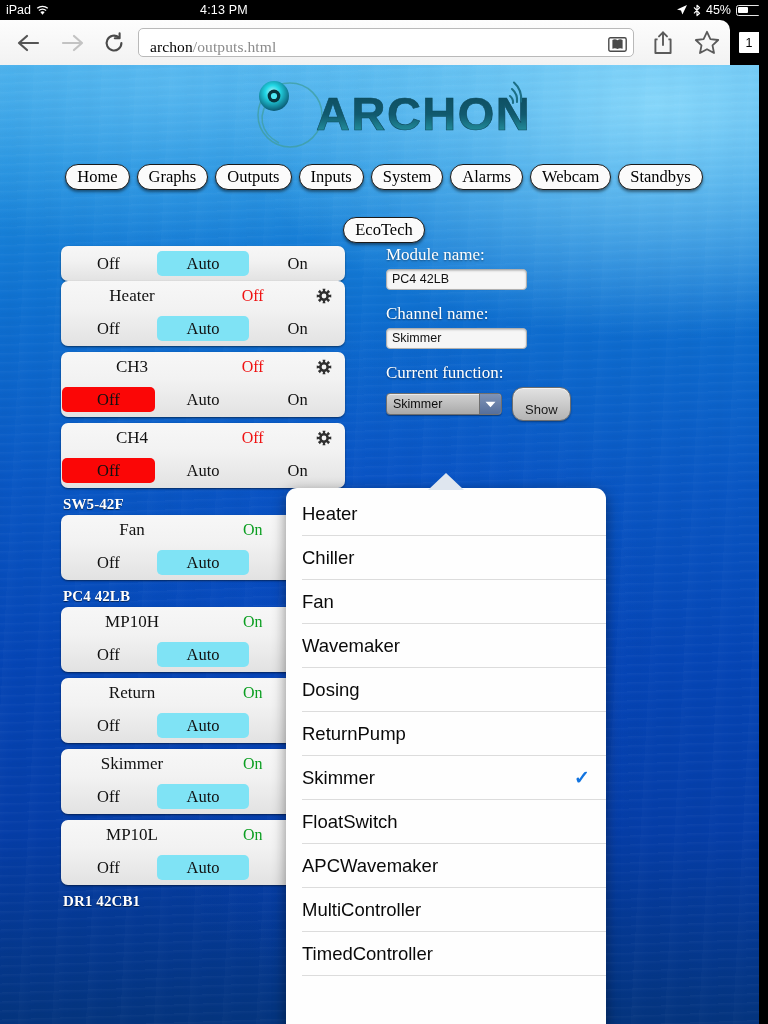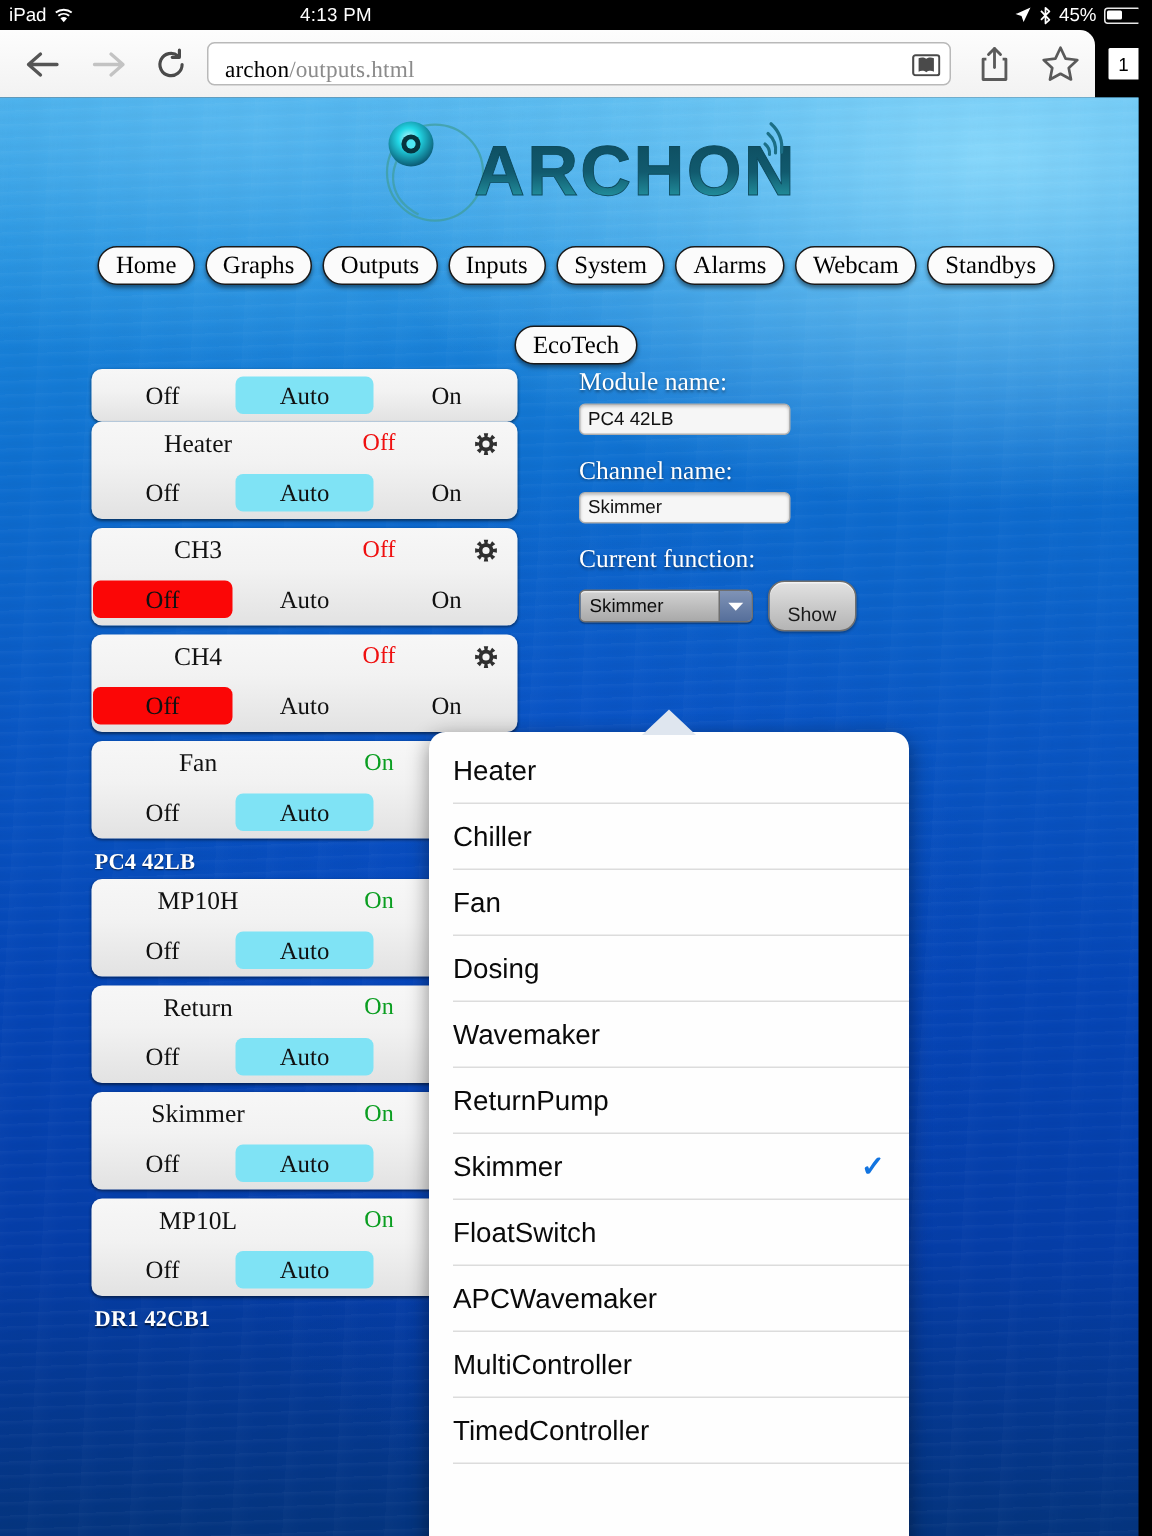--- a/index.html
+++ b/index.html
@@ -394,20 +394,21 @@
                 <path d="M15.25 6.53L15.25 9.47L12.90 8.99L12.17 10.76L14.17 12.09L12.09 14.17L10.76 12.17L8.99 12.90L9.47 15.25L6.53 15.25L7.01 12.90L5.24 12.17L3.91 14.17L1.83 12.09L3.83 10.76L3.10 8.99L0.75 9.47L0.75 6.53L3.10 7.01L3.83 5.24L1.83 3.91L3.91 1.83L5.24 3.83L7.01 3.10L6.53 0.75L9.47 0.75L8.99 3.10L10.76 3.83L12.09 1.83L14.17 3.91L12.17 5.24L12.90 7.01Z M8 5.6 A2.4 2.4 0 1 0 8 10.4 A2.4 2.4 0 1 0 8 5.6 Z" fill="#2f2f2f" fill-rule="evenodd"></path>
               </svg>
             </div>
           </div>
           <div class="chan-btns">
             <div class="cbtn sel-off">Off</div>
             <div class="cbtn">Auto</div>
             <div class="cbtn">On</div>
           </div>
         </div>
+        <div class="modhead">SW5-42F</div>
         <div class="chancard">
           <div class="chan-top">
             <div class="chan-name">Fan</div>
             <div class="chan-state on">On</div>
             <div class="gear">
               <svg width="16" height="16" viewBox="0 0 16 16">
                 <path d="M15.25 6.53L15.25 9.47L12.90 8.99L12.17 10.76L14.17 12.09L12.09 14.17L10.76 12.17L8.99 12.90L9.47 15.25L6.53 15.25L7.01 12.90L5.24 12.17L3.91 14.17L1.83 12.09L3.83 10.76L3.10 8.99L0.75 9.47L0.75 6.53L3.10 7.01L3.83 5.24L1.83 3.91L3.91 1.83L5.24 3.83L7.01 3.10L6.53 0.75L9.47 0.75L8.99 3.10L10.76 3.83L12.09 1.83L14.17 3.91L12.17 5.24L12.90 7.01Z M8 5.6 A2.4 2.4 0 1 0 8 10.4 A2.4 2.4 0 1 0 8 5.6 Z" fill="#2f2f2f" fill-rule="evenodd"></path>
               </svg>
             </div>
           </div>
@@ -512,24 +513,24 @@
           <div class="pop-item">
             <span class="lbl">Heater</span>
           </div>
           <div class="pop-item">
             <span class="lbl">Chiller</span>
           </div>
           <div class="pop-item">
             <span class="lbl">Fan</span>
           </div>
           <div class="pop-item">
+            <span class="lbl">Wavemaker</span>
+          </div>
+          <div class="pop-item">
             <span class="lbl">Dosing</span>
-          </div>
-          <div class="pop-item">
-            <span class="lbl">Wavemaker</span>
           </div>
           <div class="pop-item">
             <span class="lbl">ReturnPump</span>
           </div>
           <div class="pop-item">
             <span class="lbl">Skimmer</span>
             <span class="chk">✓</span>
           </div>
           <div class="pop-item">
             <span class="lbl">FloatSwitch</span>

